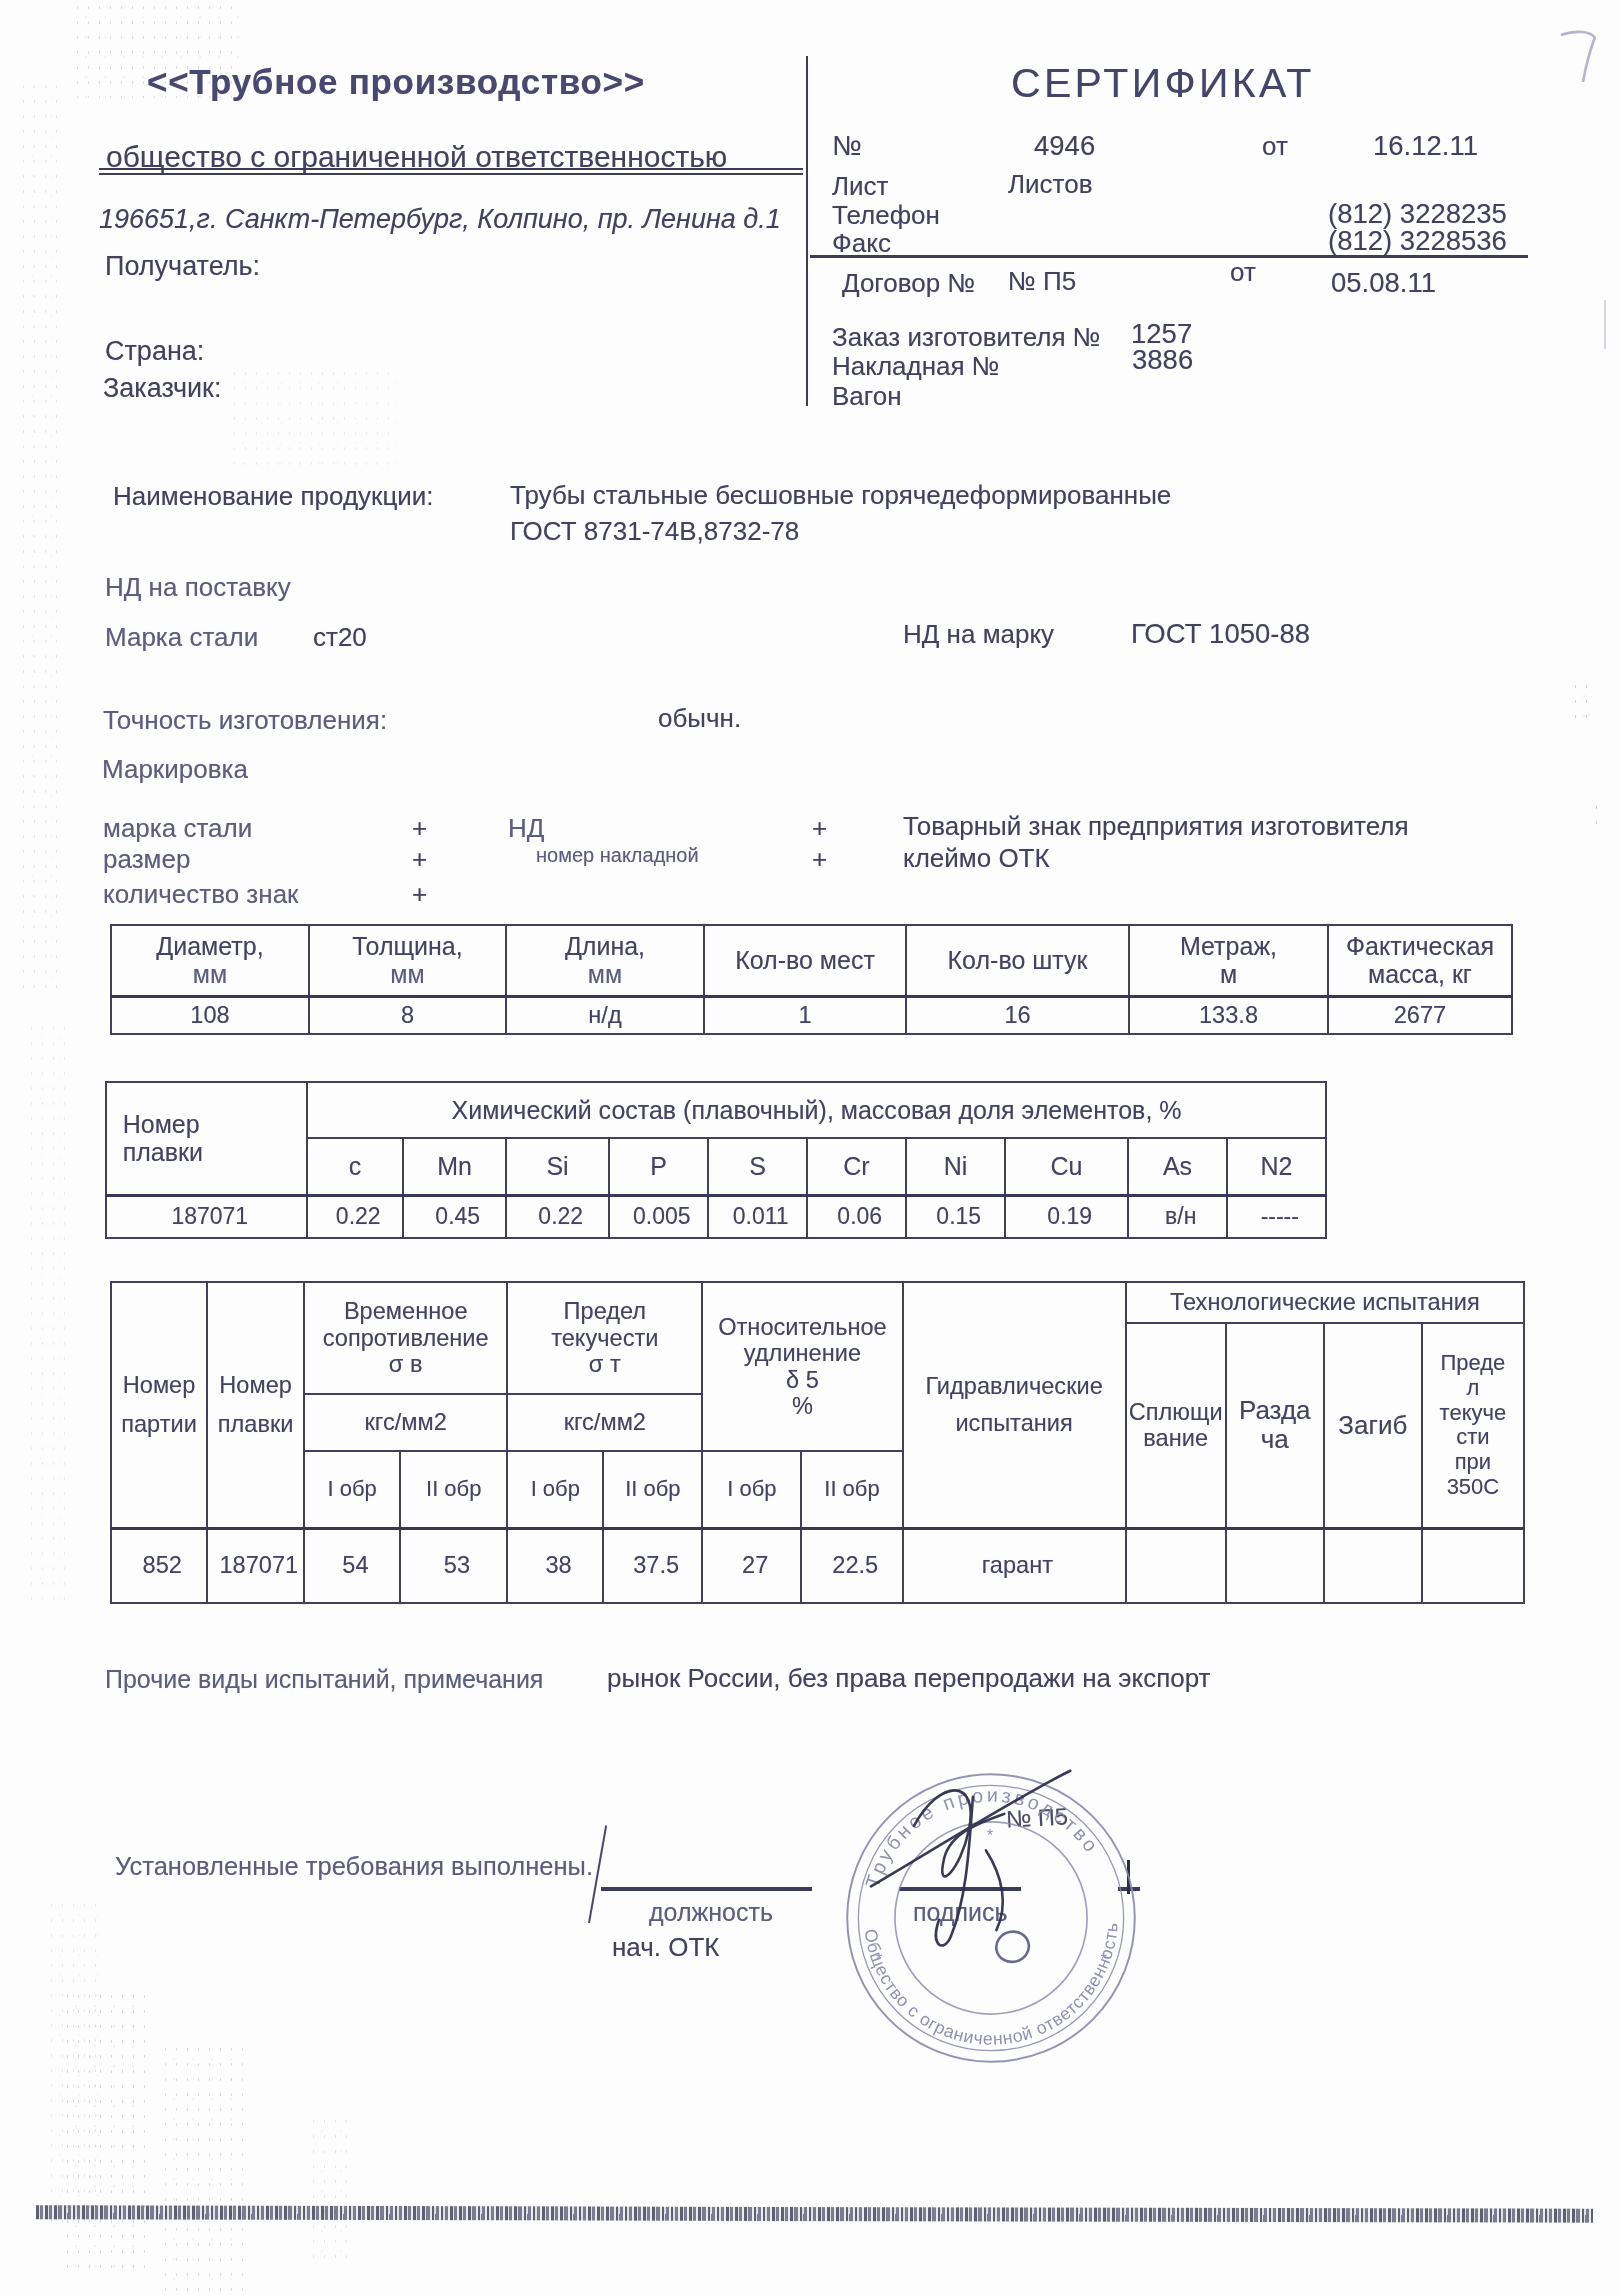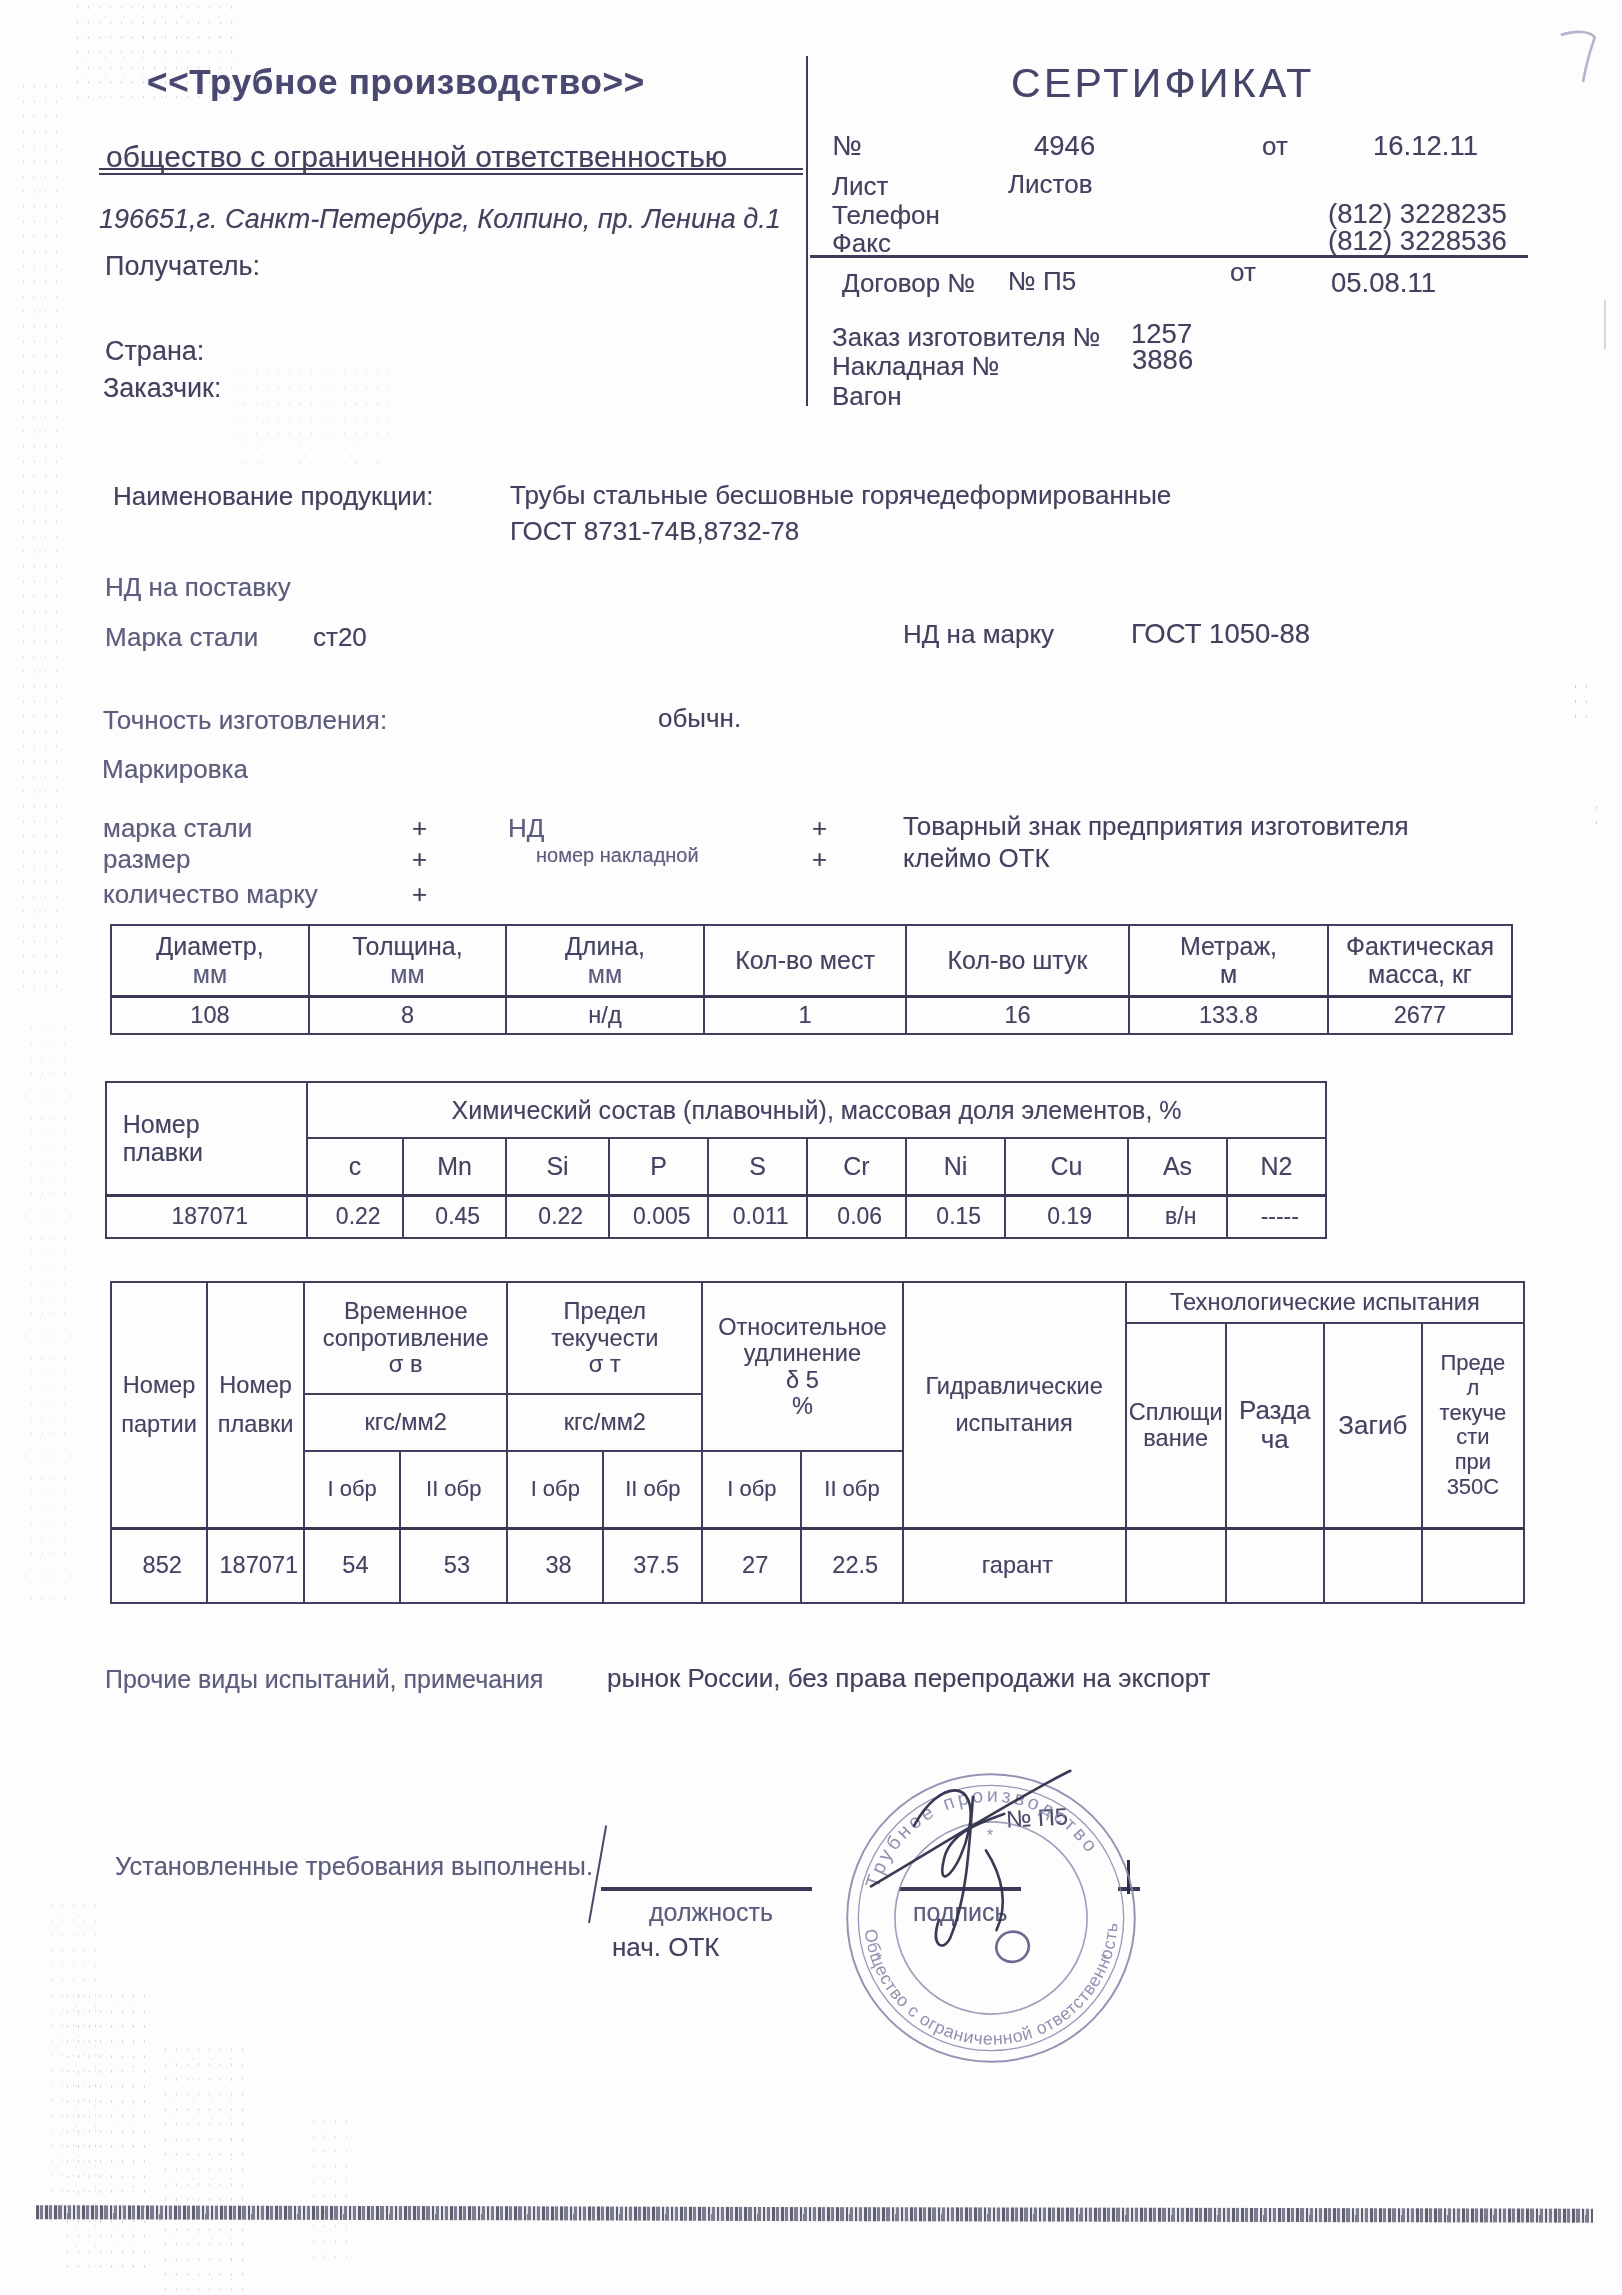--- a/index.html
+++ b/index.html
@@ -108,21 +108,21 @@
     <span class="t" style="left:903px; top:811px; font-size:26px;">Товарный знак предприятия изготовителя</span>
   </div>
   <div>
     <span class="t faded" style="left:103px; top:844px; font-size:26px;">размер</span>
     <span class="t" style="left:412px; top:844px; font-size:26px;">+</span>
     <span class="t faded" style="left:508px; top:844px; font-size:20px;margin-left:28px;">номер накладной</span>
     <span class="t" style="left:812px; top:844px; font-size:26px;">+</span>
     <span class="t" style="left:903px; top:843px; font-size:26px;">клеймо ОТК</span>
   </div>
   <div>
-    <span class="t faded" style="left:103px; top:879px; font-size:26px;">количество марку</span>
+    <span class="t faded" style="left:103px; top:879px; font-size:26px;">количество знак</span>
     <span class="t" style="left:412px; top:879px; font-size:26px;">+</span>
   </div>
 
   <table class="doc-table" style="left:110px; top:924px; width:1400px;">
     <colgroup>
       <col style="width:198px">
         <col style="width:197px">
         <col style="width:198px">
       <col style="width:202px">
         <col style="width:223px">

